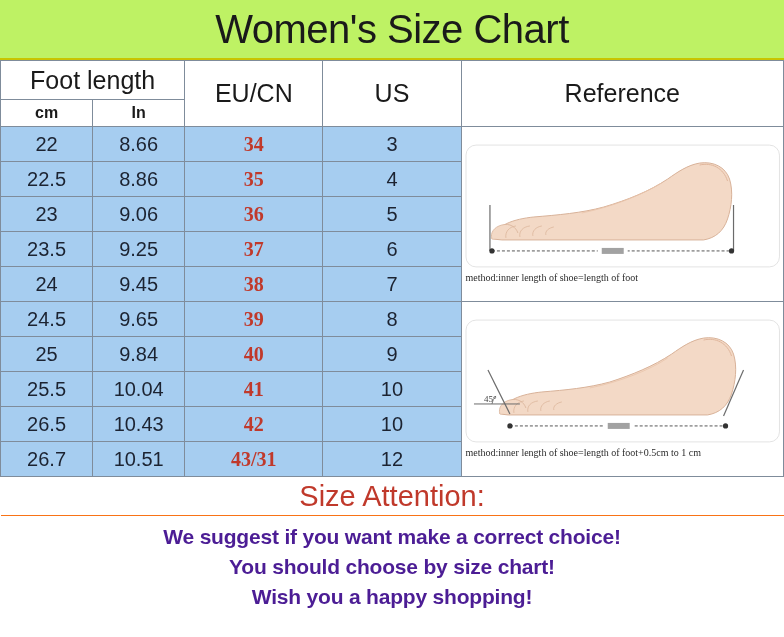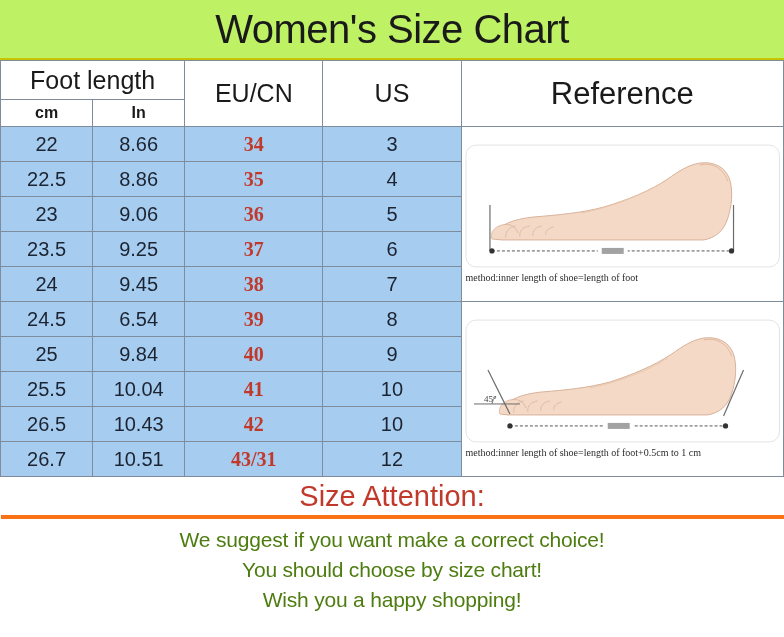--- a/index.html
+++ b/index.html
@@ -52,21 +52,21 @@
   .col-us    { width: 138px; }
   .col-ref   { width: 322px; }
 
   .hdr {
     background: #ffffff;
     font-weight: 400;
     color: #1a1a1a;
   }
   .hdr-big  { font-size: 25px; height: 38px; }
   .hdr-sub  { font-size: 16px; height: 26px; font-weight: bold; }
-  .hdr-ref  { font-size: 31px; }
+  .hdr-ref  { font-size: 25px; }
 
   .data-cell {
     background: #a6cdf0;
     height: 34px;
     font-size: 20px;
     color: #1c2331;
     border-color: #5b7fa6;
   }
   .eu-cell {
     color: #c0392b;
@@ -99,37 +99,37 @@
     white-space: nowrap;
     line-height: 1.1;
   }
 
   
   .attention-row td {
     background: #ffffff;
     border-left: none;
     border-right: none;
     border-top: 1px solid #7f8c9b;
-    border-bottom: 4px solid #f97316;
+    border-bottom: 1px solid #f97316;
     height: 38px;
   }
   .attention-text {
     font-size: 29px;
     color: #c0392b;
     text-align: center;
     line-height: 1;
   }
   .notes {
     padding-top: 6px;
     text-align: center;
   }
   .note-line {
     font-size: 21px;
-    font-weight: normal;
-    color: #4d7c0f;
+    font-weight: bold;
+    color: #4c1d95;
     line-height: 1.42;
     letter-spacing: -0.2px;
   }
 </style>
 </head>
 <body>
 
 <div class="title-banner">
   <div class="title-text">Women's Size Chart</div>
 </div>
@@ -213,21 +213,21 @@
     </tr>
     <tr>
       <td class="data-cell">24</td>
       <td class="data-cell">9.45</td>
       <td class="data-cell eu-cell">38</td>
       <td class="data-cell">7</td>
     </tr>
 
     <tr>
       <td class="data-cell">24.5</td>
-      <td class="data-cell">6.54</td>
+      <td class="data-cell">9.65</td>
       <td class="data-cell eu-cell">39</td>
       <td class="data-cell">8</td>
       <td class="ref-cell" rowspan="5">
         <div class="ref-block">
           <svg class="ref-figure" viewBox="0 0 322 128" preserveAspectRatio="xMidYMid meet">
             <rect x="4" y="2" width="314" height="122" rx="10" fill="#ffffff" stroke="#e3e3e3" stroke-width="1"></rect>
 
             <path d="M38 96 C42 82 60 76 80 74 C104 72 126 70 148 64 C170 57 192 48 210 36
                      C220 29 230 22 242 20 C256 18 268 24 272 36 C276 49 274 64 270 76
                      C266 88 258 95 246 97 L46 97 Z" fill="#f3d9c6" stroke="#d8b299" stroke-width="1"></path>

